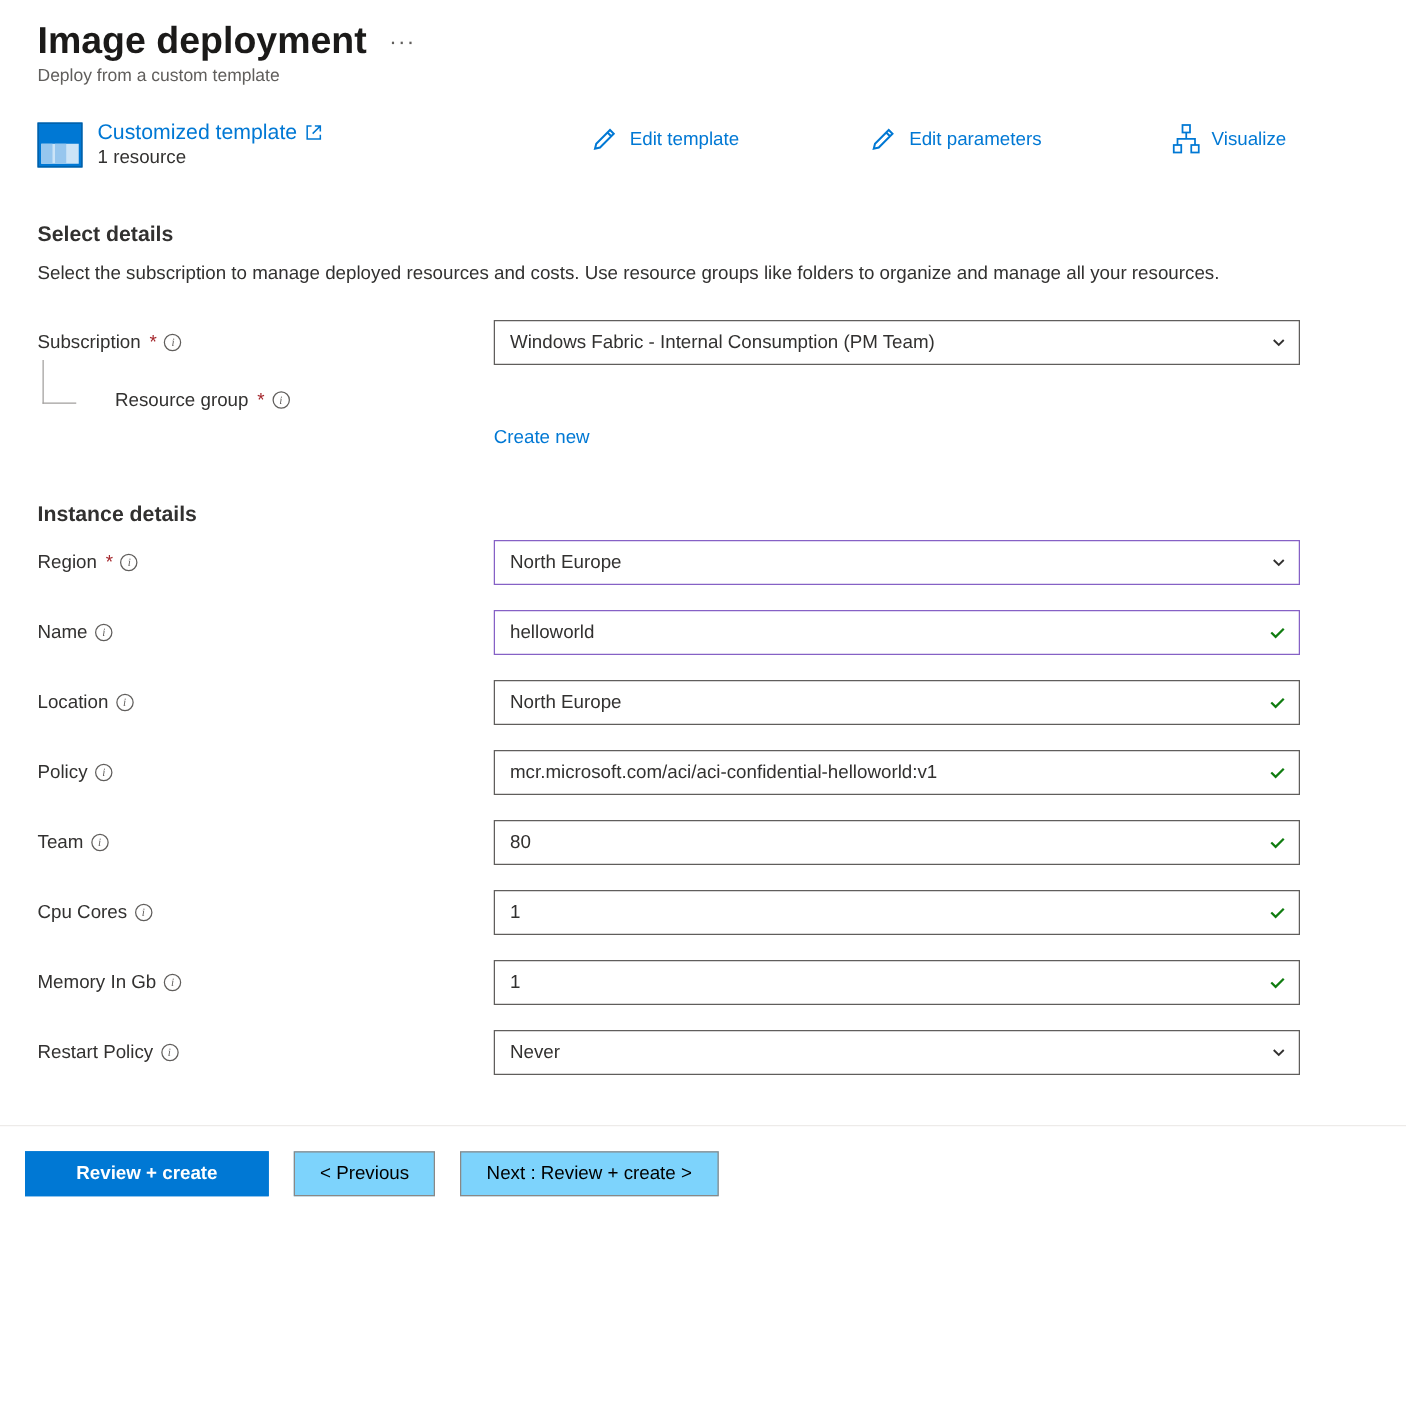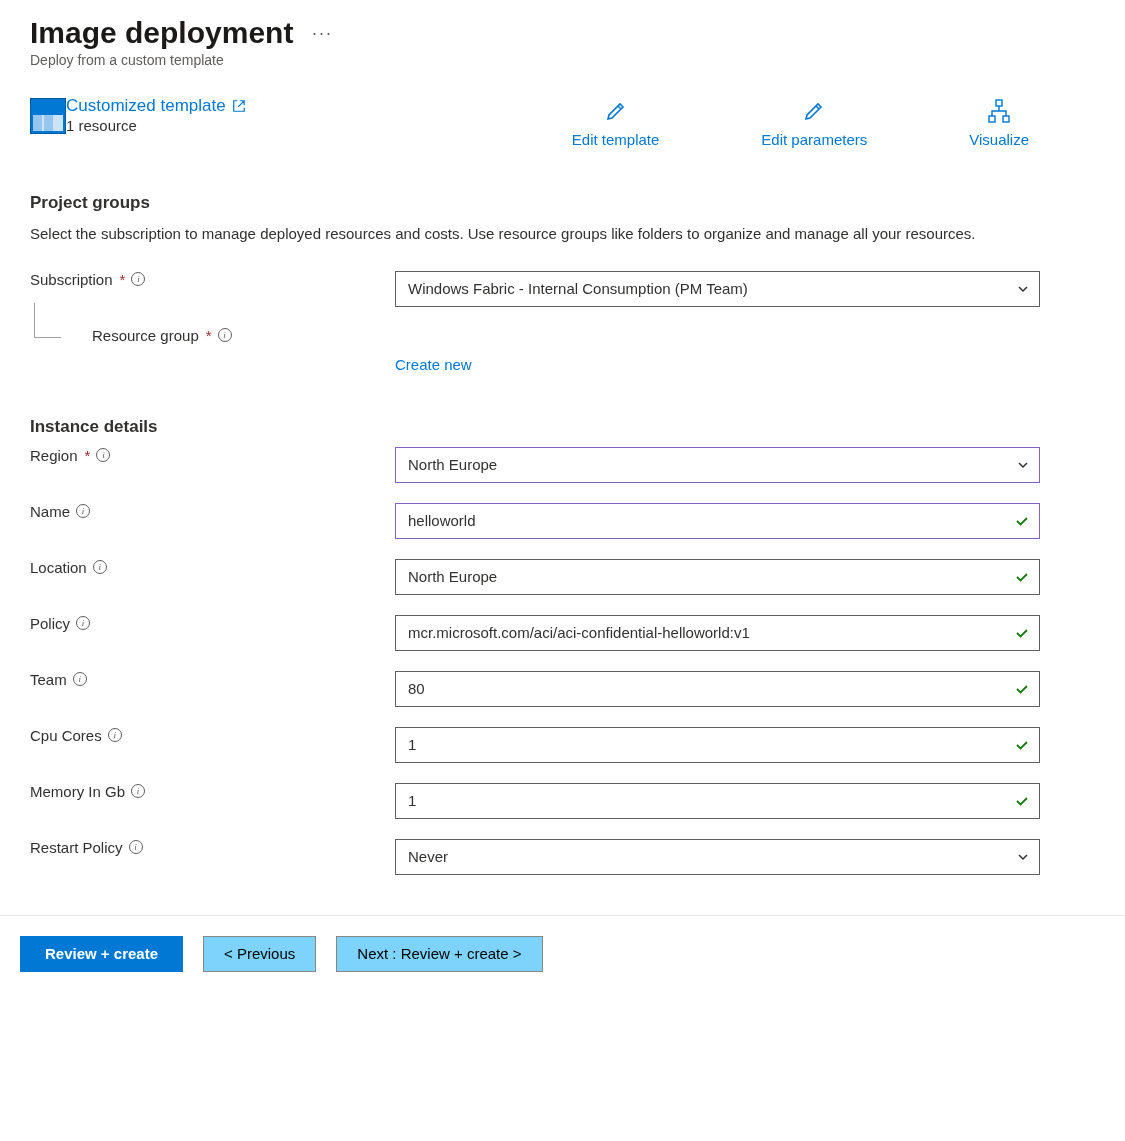--- a/index.html
+++ b/index.html
@@ -32,21 +32,21 @@
     font-size: 14px;
     margin-top: 2px;
     margin-bottom: 28px;
   }
   .template-row {
     display: flex;
     align-items: flex-start;
   }
   .template-left {
     display: flex;
-    gap: 0;
+    gap: 12px;
     align-items: flex-end;
     flex: 0 0 auto;
   }
   .template-icon {
     width: 36px;
     height: 36px;
     background: #0078d4;
     border: 1px solid #005a9e;
     position: relative;
     margin-top: 2px;
@@ -74,21 +74,21 @@
   }
   .template-sub { color: #323130; font-size: 15px; margin-top: 1px; }
   .actions {
     display: flex;
     gap: 90px;
     margin-left: auto;
     padding-right: 60px;
   }
   .action-btn {
     display: flex;
-    flex-direction: column;
+    flex-direction: row;
     align-items: center;
     gap: 6px;
     color: #0078d4;
     font-size: 15px;
     cursor: pointer;
     background: none;
     border: none;
   }
   .action-icon { width: 28px; height: 28px; display:flex; align-items:center; justify-content:center;}
   .section-title {
@@ -99,21 +99,21 @@
   }
   .section-desc {
     font-size: 15px;
     color: #323130;
     max-width: 980px;
     line-height: 1.45;
     margin-bottom: 26px;
   }
   .form-row {
     display: flex;
-    align-items: flex-start;
+    align-items: center;
     margin-bottom: 20px;
   }
   .form-row.indent .form-label { padding-left: 62px; position: relative;}
   .form-row.indent .form-label::before {
     content: "";
     position: absolute;
     left: 4px;
     top: -24px;
     width: 26px;
     height: 34px;
@@ -191,21 +191,21 @@
     font-family: inherit;
     cursor: pointer;
     border: 1px solid #8a8886;
     background: #7dd3fc;
   }
   .btn-primary {
     background: #0078d4;
     color: #fff;
     border-color: #0078d4;
     font-weight: 600;
-    padding: 0 24px;
+    padding: 0 40px;
   }
   .btn-next { }
   svg { display: block;}
 </style>
 </head>
 <body>
 
 <div class="page">
   <div class="header">
     <h1 class="page-title">Image deployment</h1>
@@ -250,21 +250,21 @@
               <rect x="3" y="18" width="6" height="6"></rect>
               <rect x="17" y="18" width="6" height="6"></rect>
               <path d="M13 8v5M13 13H6v5M13 13h7v5"></path>
             </svg>
         </span>
         <span>Visualize</span>
       </button>
     </div>
   </div>
 
-  <div class="section-title">Project groups</div>
+  <div class="section-title">Select details</div>
   <div class="section-desc">Select the subscription to manage deployed resources and costs. Use resource groups like folders to organize and manage all your resources.</div>
 
   <div class="form-row">
     <div class="form-label">
       <span>Subscription</span>
       <span class="req">*</span>
       <span class="info-icon">i</span>
     </div>
     <div class="form-control-wrap">
       <div class="select" style="line-height: 34px;">Windows Fabric - Internal Consumption (PM Team)</div>

